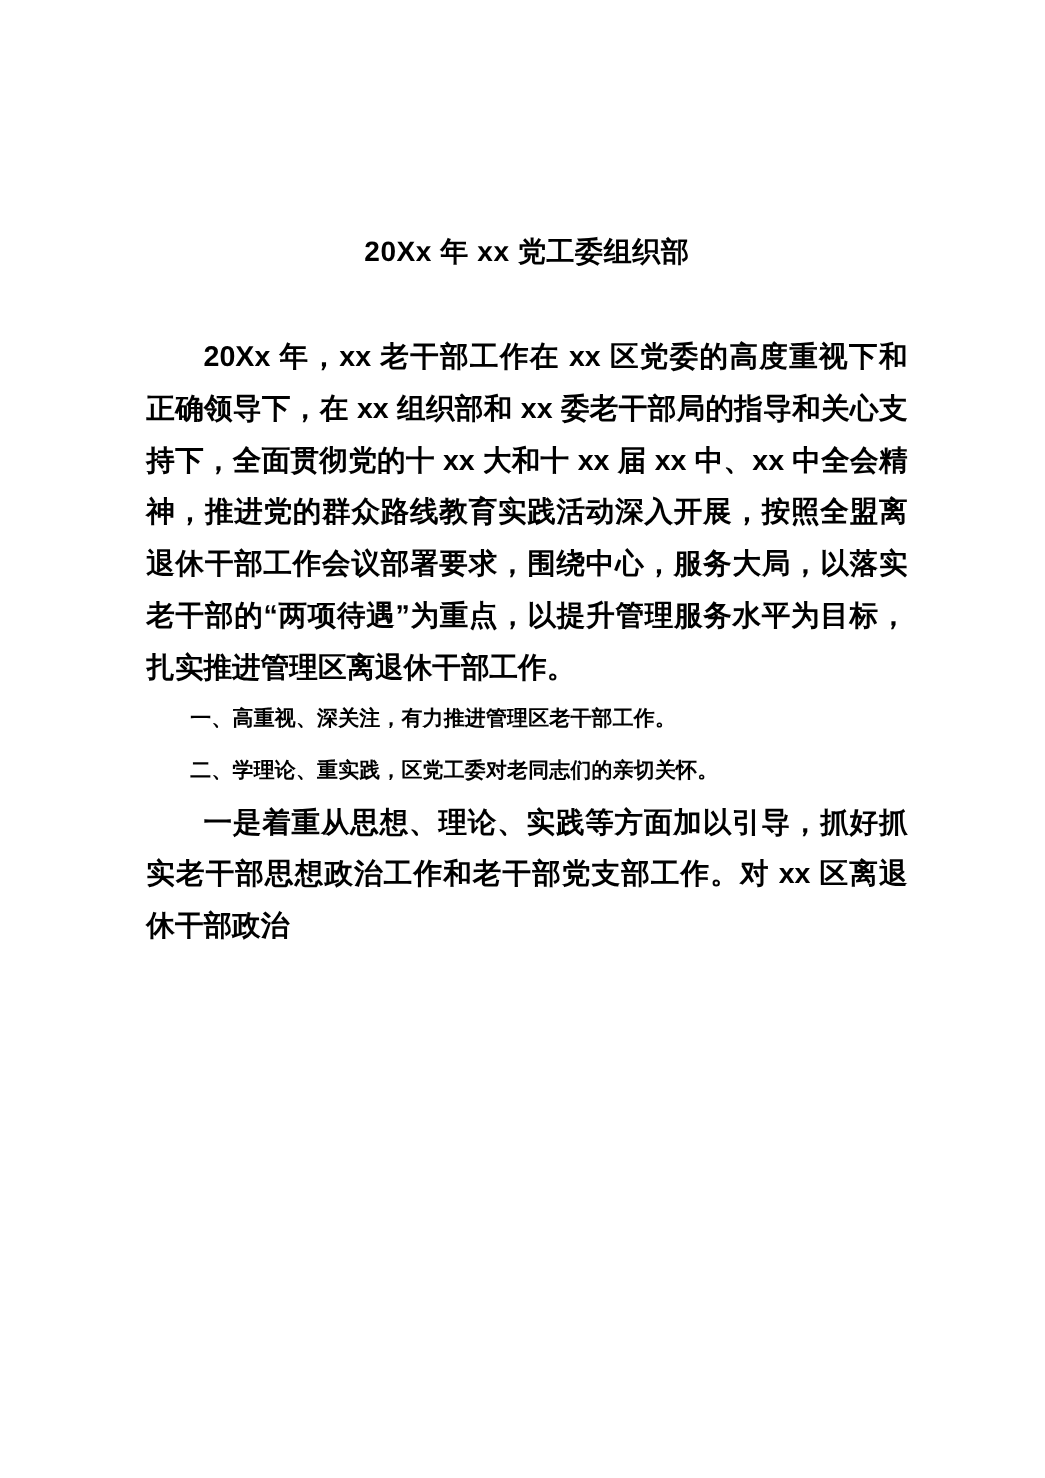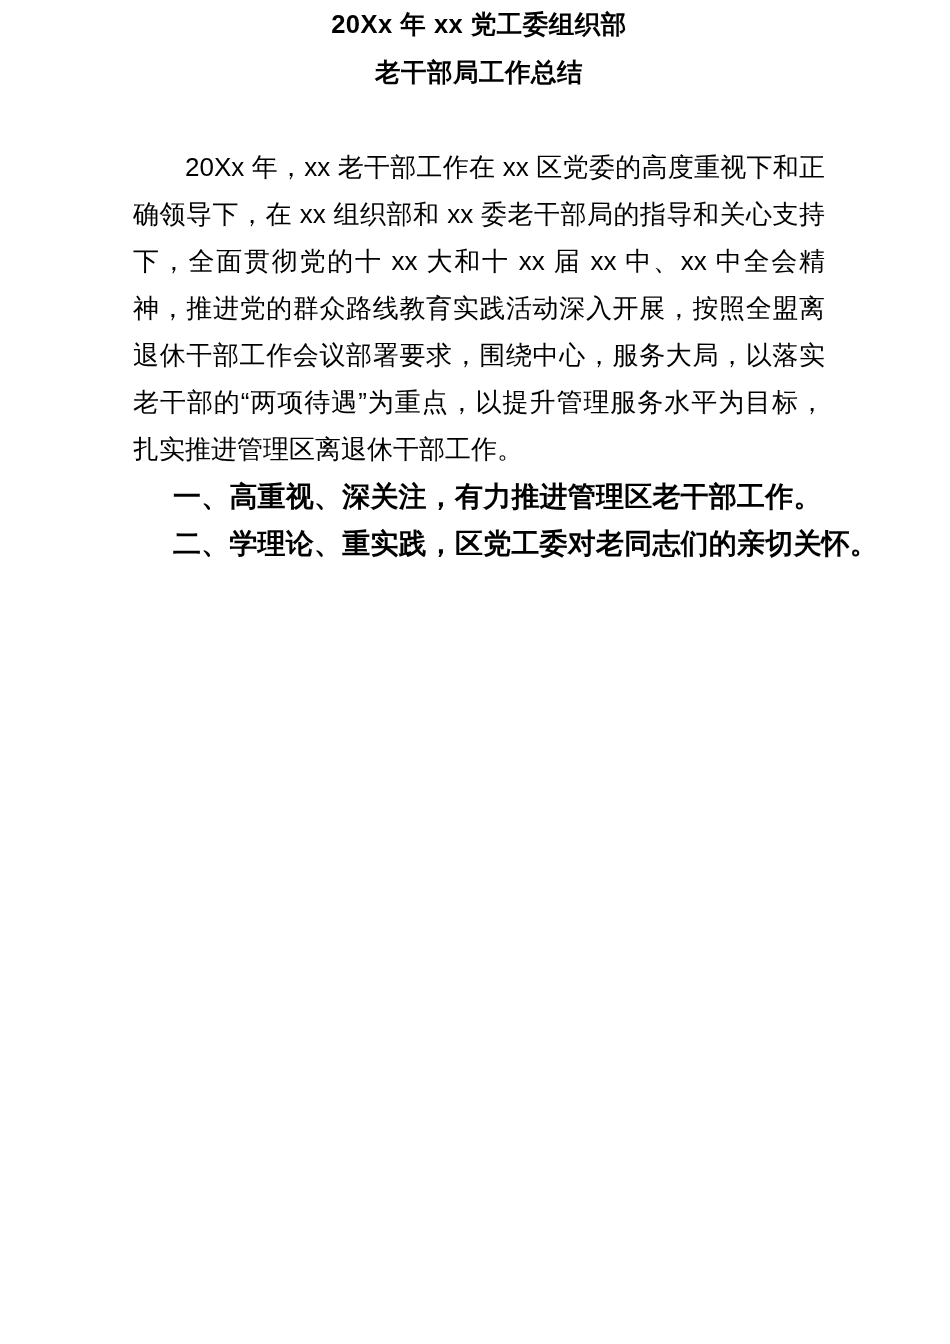--- a/index.html
+++ b/index.html
@@ -21,20 +21,21 @@
     overflow: hidden;
   }
   .content {
     position: absolute;
     left: 133px;
     top: 0;
     width: 692px;
   }
   .title-block {
     margin: 0;
+    padding-top: 205px;
     text-align: center;
   }
   .doc-title-line {
     font-size: 25.5px;
     font-weight: bold;
     line-height: 48px;
     letter-spacing: 0.5px;
     text-align: center;
     white-space: nowrap;
   }
@@ -42,49 +43,50 @@
     height: 48px;
   }
   .para {
     font-size: 26px;
     line-height: 47px;
     text-align: justify;
     text-justify: inter-character;
     text-align-last: left;
     margin: 0;
     word-break: break-all;
+    font-weight: bold;
   }
   .para.indent {
     text-indent: 52px;
   }
   .heading {
-    font-size: 28px;
+    font-size: 19px;
     font-weight: bold;
     line-height: 47px;
     margin: 0;
     text-indent: 40px;
     letter-spacing: 0.2px;
     white-space: nowrap;
   }
 </style>
 </head>
 <body>
 
 <div class="page">
   <div class="content">
 
     <div class="title-block">
       <div class="doc-title-line">20Xx 年 xx 党工委组织部</div>
-      <div class="doc-title-line">老干部局工作总结</div>
     </div>
 
     <div class="spacer-after-title"></div>
 
     <p class="para indent">20Xx 年，xx 老干部工作在 xx 区党委的高度重视下和正确领导下，在 xx 组织部和 xx 委老干部局的指导和关心支持下，全面贯彻党的十 xx 大和十 xx 届 xx 中、xx 中全会精神，推进党的群众路线教育实践活动深入开展，按照全盟离退休干部工作会议部署要求，围绕中心，服务大局，以落实老干部的“两项待遇”为重点，以提升管理服务水平为目标，扎实推进管理区离退休干部工作。</p>
 
     <h2 class="heading">一、高重视、深关注，有力推进管理区老干部工作。</h2>
 
 
     <h2 class="heading">二、学理论、重实践，区党工委对老同志们的亲切关怀。</h2>
 
+    <p class="para indent">一是着重从思想、理论、实践等方面加以引导，抓好抓实老干部思想政治工作和老干部党支部工作。对 xx 区离退休干部政治</p>
 
   </div>
 </div>
 
 </body></html>

